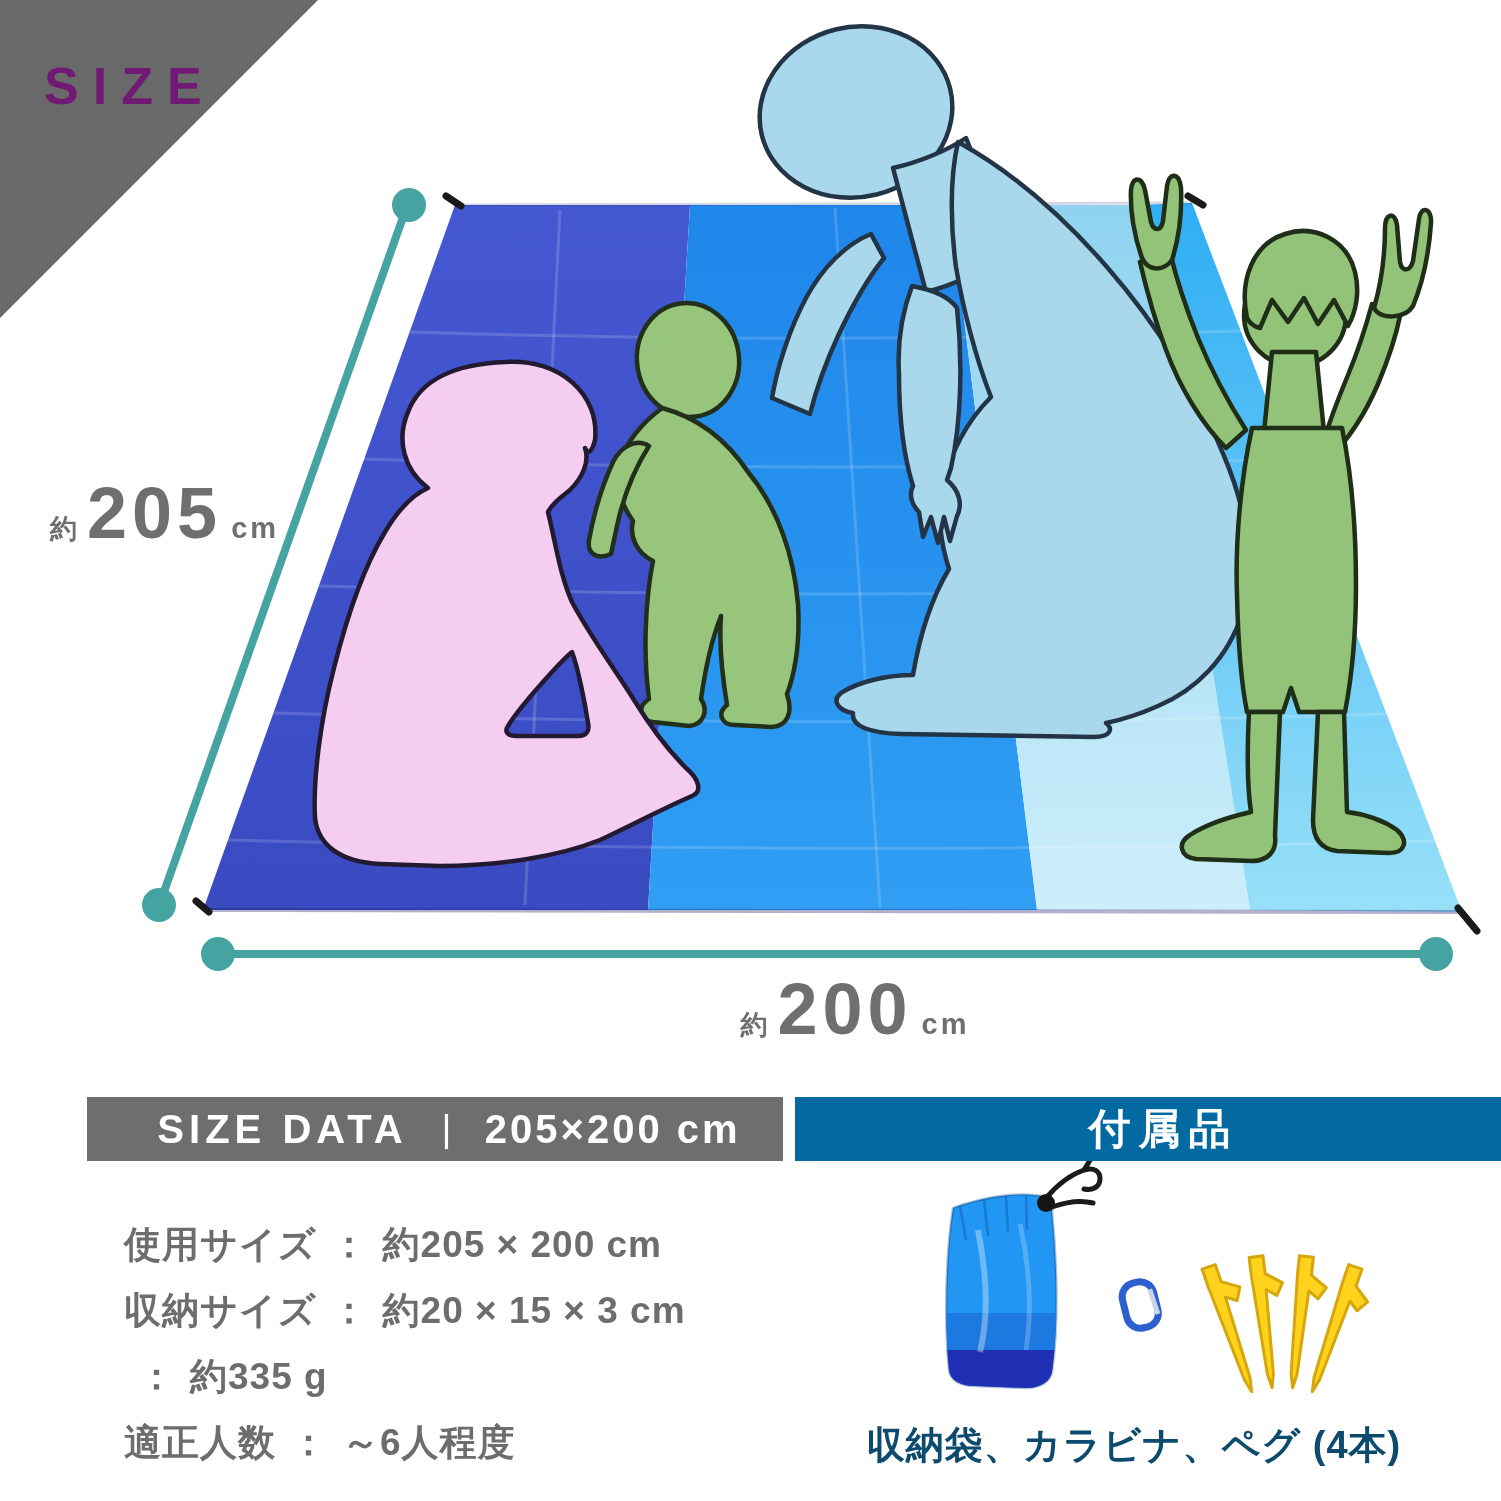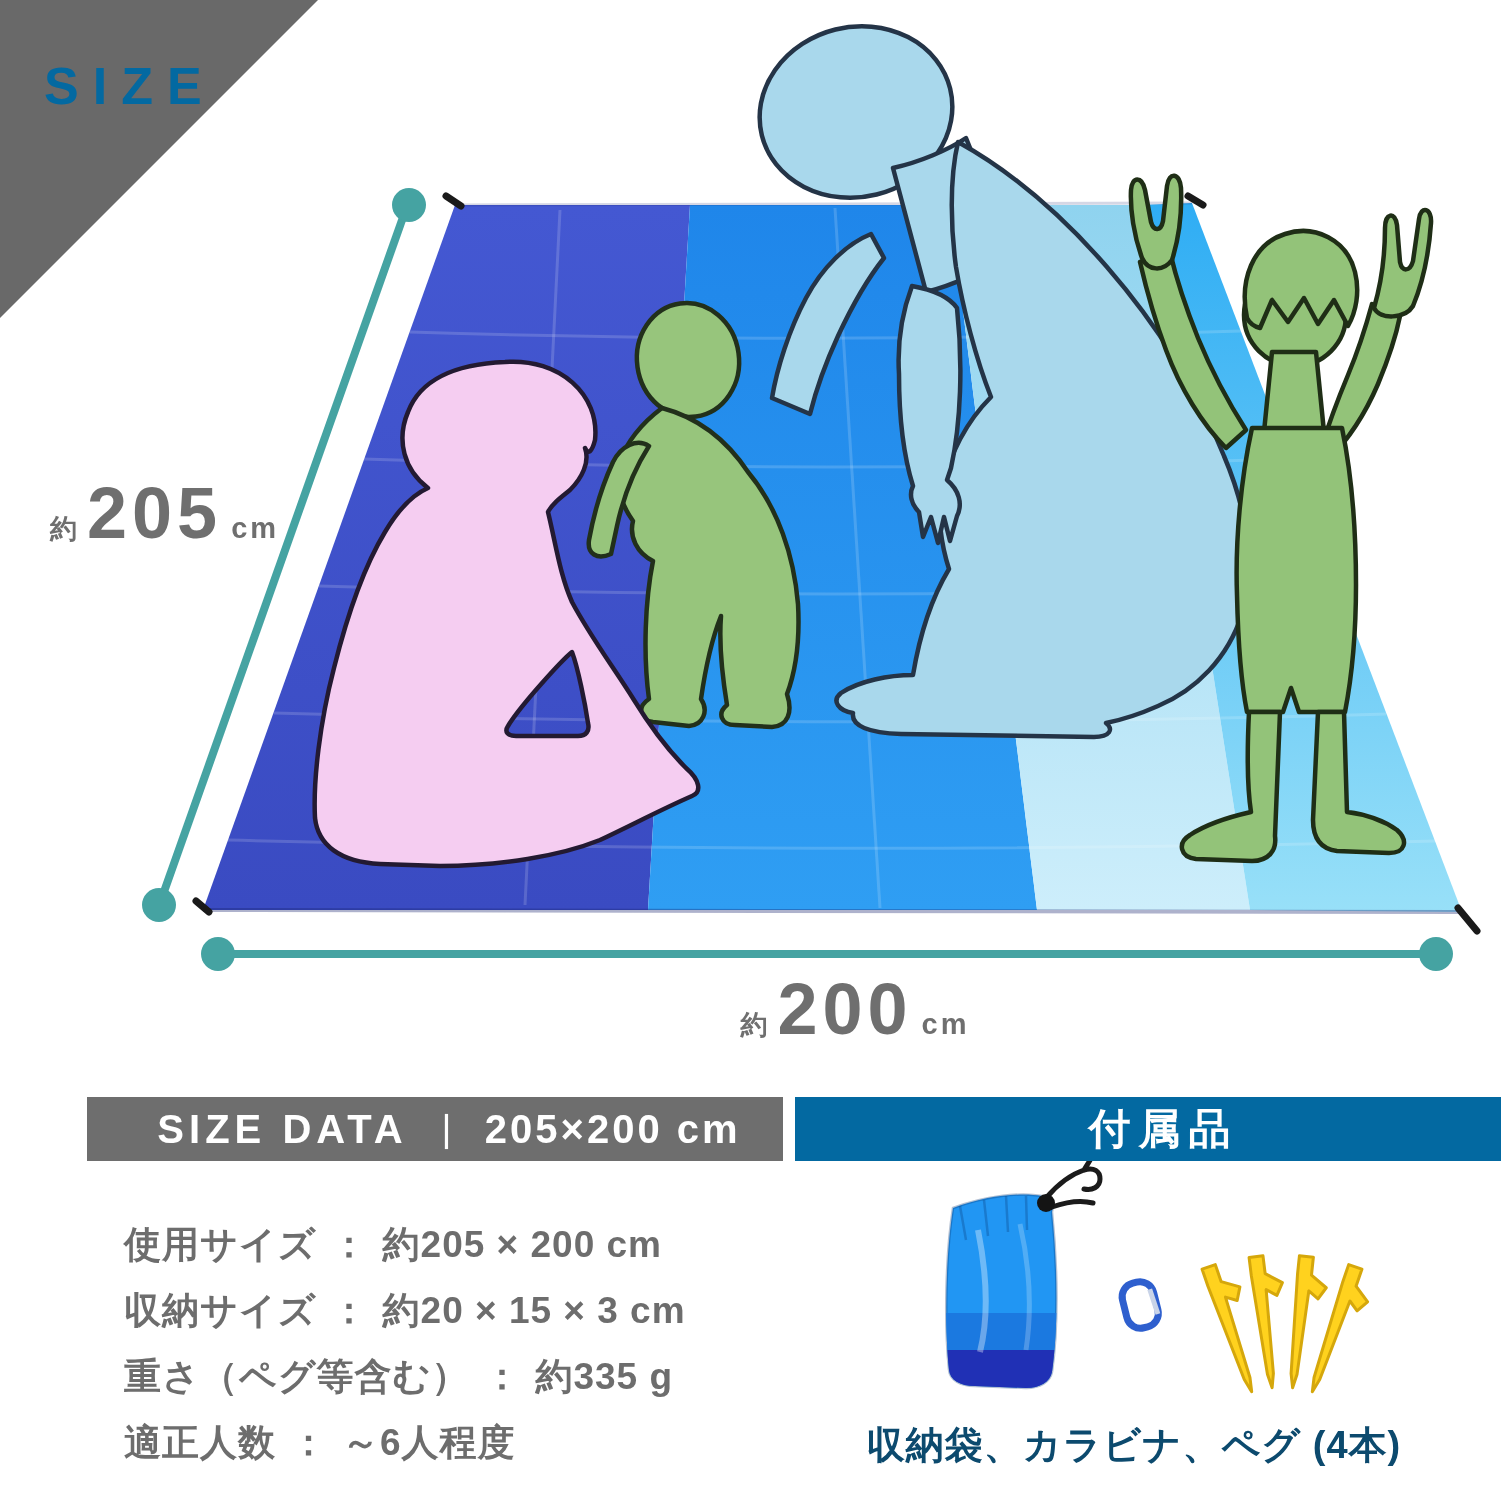--- a/index.html
+++ b/index.html
@@ -2,21 +2,21 @@
 <html><head>
 <meta charset="utf-8">
 <style>
   html,body{margin:0;padding:0;background:#ffffff;}
   body{width:1501px;height:1501px;position:relative;overflow:hidden;
        font-family:"Liberation Sans","DejaVu Sans",sans-serif;color:#6d6d6d;}
   .abs{position:absolute;}
   
   .corner-triangle{left:0;top:0;width:0;height:0;
     border-top:318px solid #696969;border-right:318px solid transparent;}
-  .size-badge{left:44px;top:56px;color:#0369a1;font-size:52px;font-weight:bold;
+  .size-badge{left:44px;top:56px;color:#701a75;font-size:52px;font-weight:bold;
     letter-spacing:14px;}
   
   .dim-label{display:flex;align-items:baseline;color:#6f6f6f;white-space:nowrap;}
   .dim-approx{font-size:27px;font-weight:600;margin-right:10px;}
   .dim-value{font-size:72px;font-weight:bold;letter-spacing:5px;}
   .dim-unit{font-size:29px;font-weight:bold;margin-left:9px;letter-spacing:3px;}
   .dim-height{left:50px;top:472px;}
   .dim-width{left:645px;top:968px;width:420px;justify-content:center;}
   
   .bar{top:1097px;height:64px;display:flex;align-items:center;justify-content:center;}
@@ -236,21 +236,20 @@
     <span>使用サイズ</span>
     <span class="spec-sep">：</span>
     <span>約205 × 200 cm</span>
   </div>
   <div class="spec-row">
     <span>収納サイズ</span>
     <span class="spec-sep">：</span>
     <span>約20 × 15 × 3 cm</span>
   </div>
   <div class="spec-row">
-    <span>重さ（ペグ等含む）</span>
     <span class="spec-sep">：</span>
     <span>約335 g</span>
   </div>
   <div class="spec-row">
     <span>適正人数</span>
     <span class="spec-sep">：</span>
     <span>～6人程度</span>
   </div>
 </div>
 

